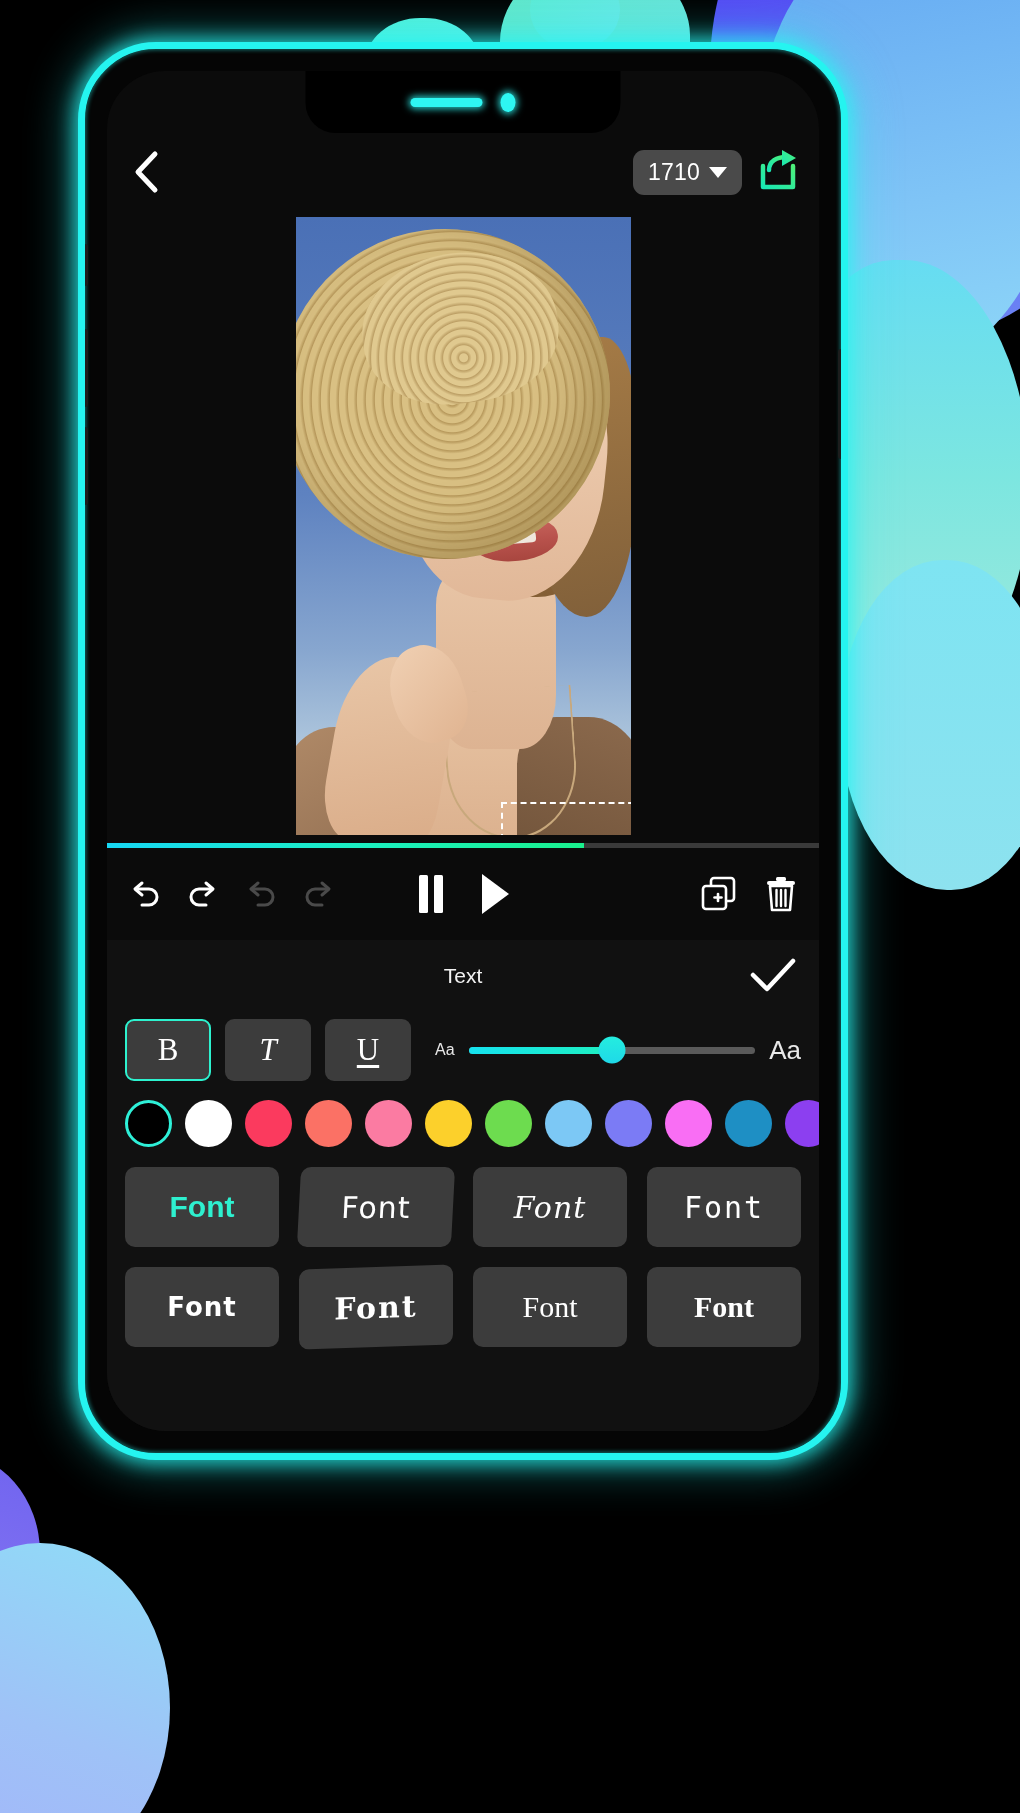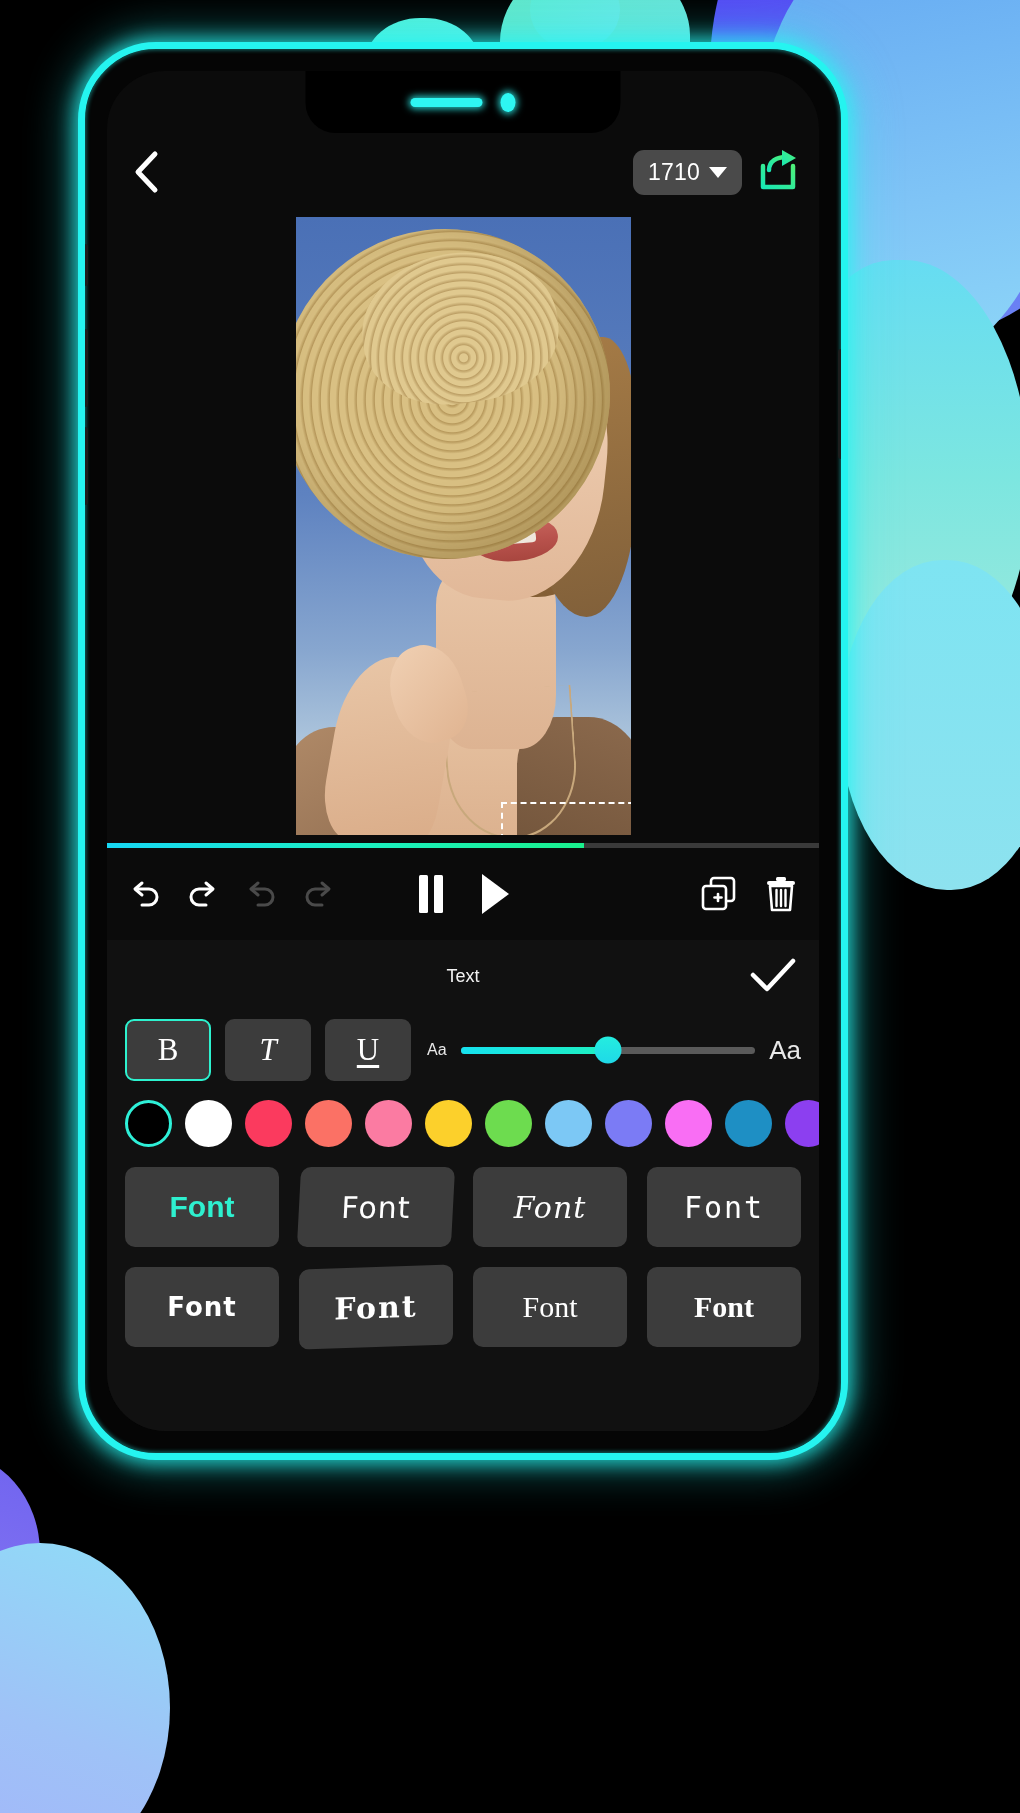--- a/index.html
+++ b/index.html
@@ -251,39 +251,39 @@
 
   
   .panel {
     position:absolute; top:869px; left:0; right:0; bottom:0;
     background:#111111; z-index:5;
   }
   .panel-head {
     position:relative; height:72px; display:flex; align-items:center;
     justify-content:center;
   }
-  .panel-title { color:#f2f2f2; font-size:18px; }
+  .panel-title { color:#f2f2f2; font-size:21px; }
   .panel-check { position:absolute; right:22px; top:50%; transform:translateY(-50%);
                  width:48px; height:48px; display:flex; align-items:center;
                  justify-content:center; cursor:pointer; }
 
   .style-row {
     display:flex; align-items:center; padding:0 18px; height:76px; gap:14px;
   }
   .style-btn {
     width:86px; height:62px; background:#3c3c3c; border-radius:9px;
     display:flex; align-items:center; justify-content:center;
     color:#fff; font-size:31px; cursor:pointer; border:2px solid transparent;
     font-family:"Liberation Serif", serif;
   }
   .style-btn.active { border-color:#2df2cf; }
   .style-btn.italic { font-style:italic; }
   .style-btn.underline { text-decoration:underline; text-underline-offset:5px; }
 
-  .slider-wrap { display:flex; align-items:center; gap:14px; flex:1; margin-left:2px; }
+  .slider-wrap { display:flex; align-items:center; gap:14px; flex:1; margin-left:10px; }
   .aa-small { color:#e8e8e8; font-size:16px; }
   .aa-big   { color:#e8e8e8; font-size:26px; }
   .slider {
     position:relative; flex:1; height:7px; border-radius:4px; background:#5a5a5a;
     cursor:pointer;
   }
   .slider-fill {
     position:absolute; left:0; top:0; height:100%; width:50%;
     border-radius:4px;
     background: linear-gradient(90deg,#16e2ef 0%,#1ef0c0 100%);

